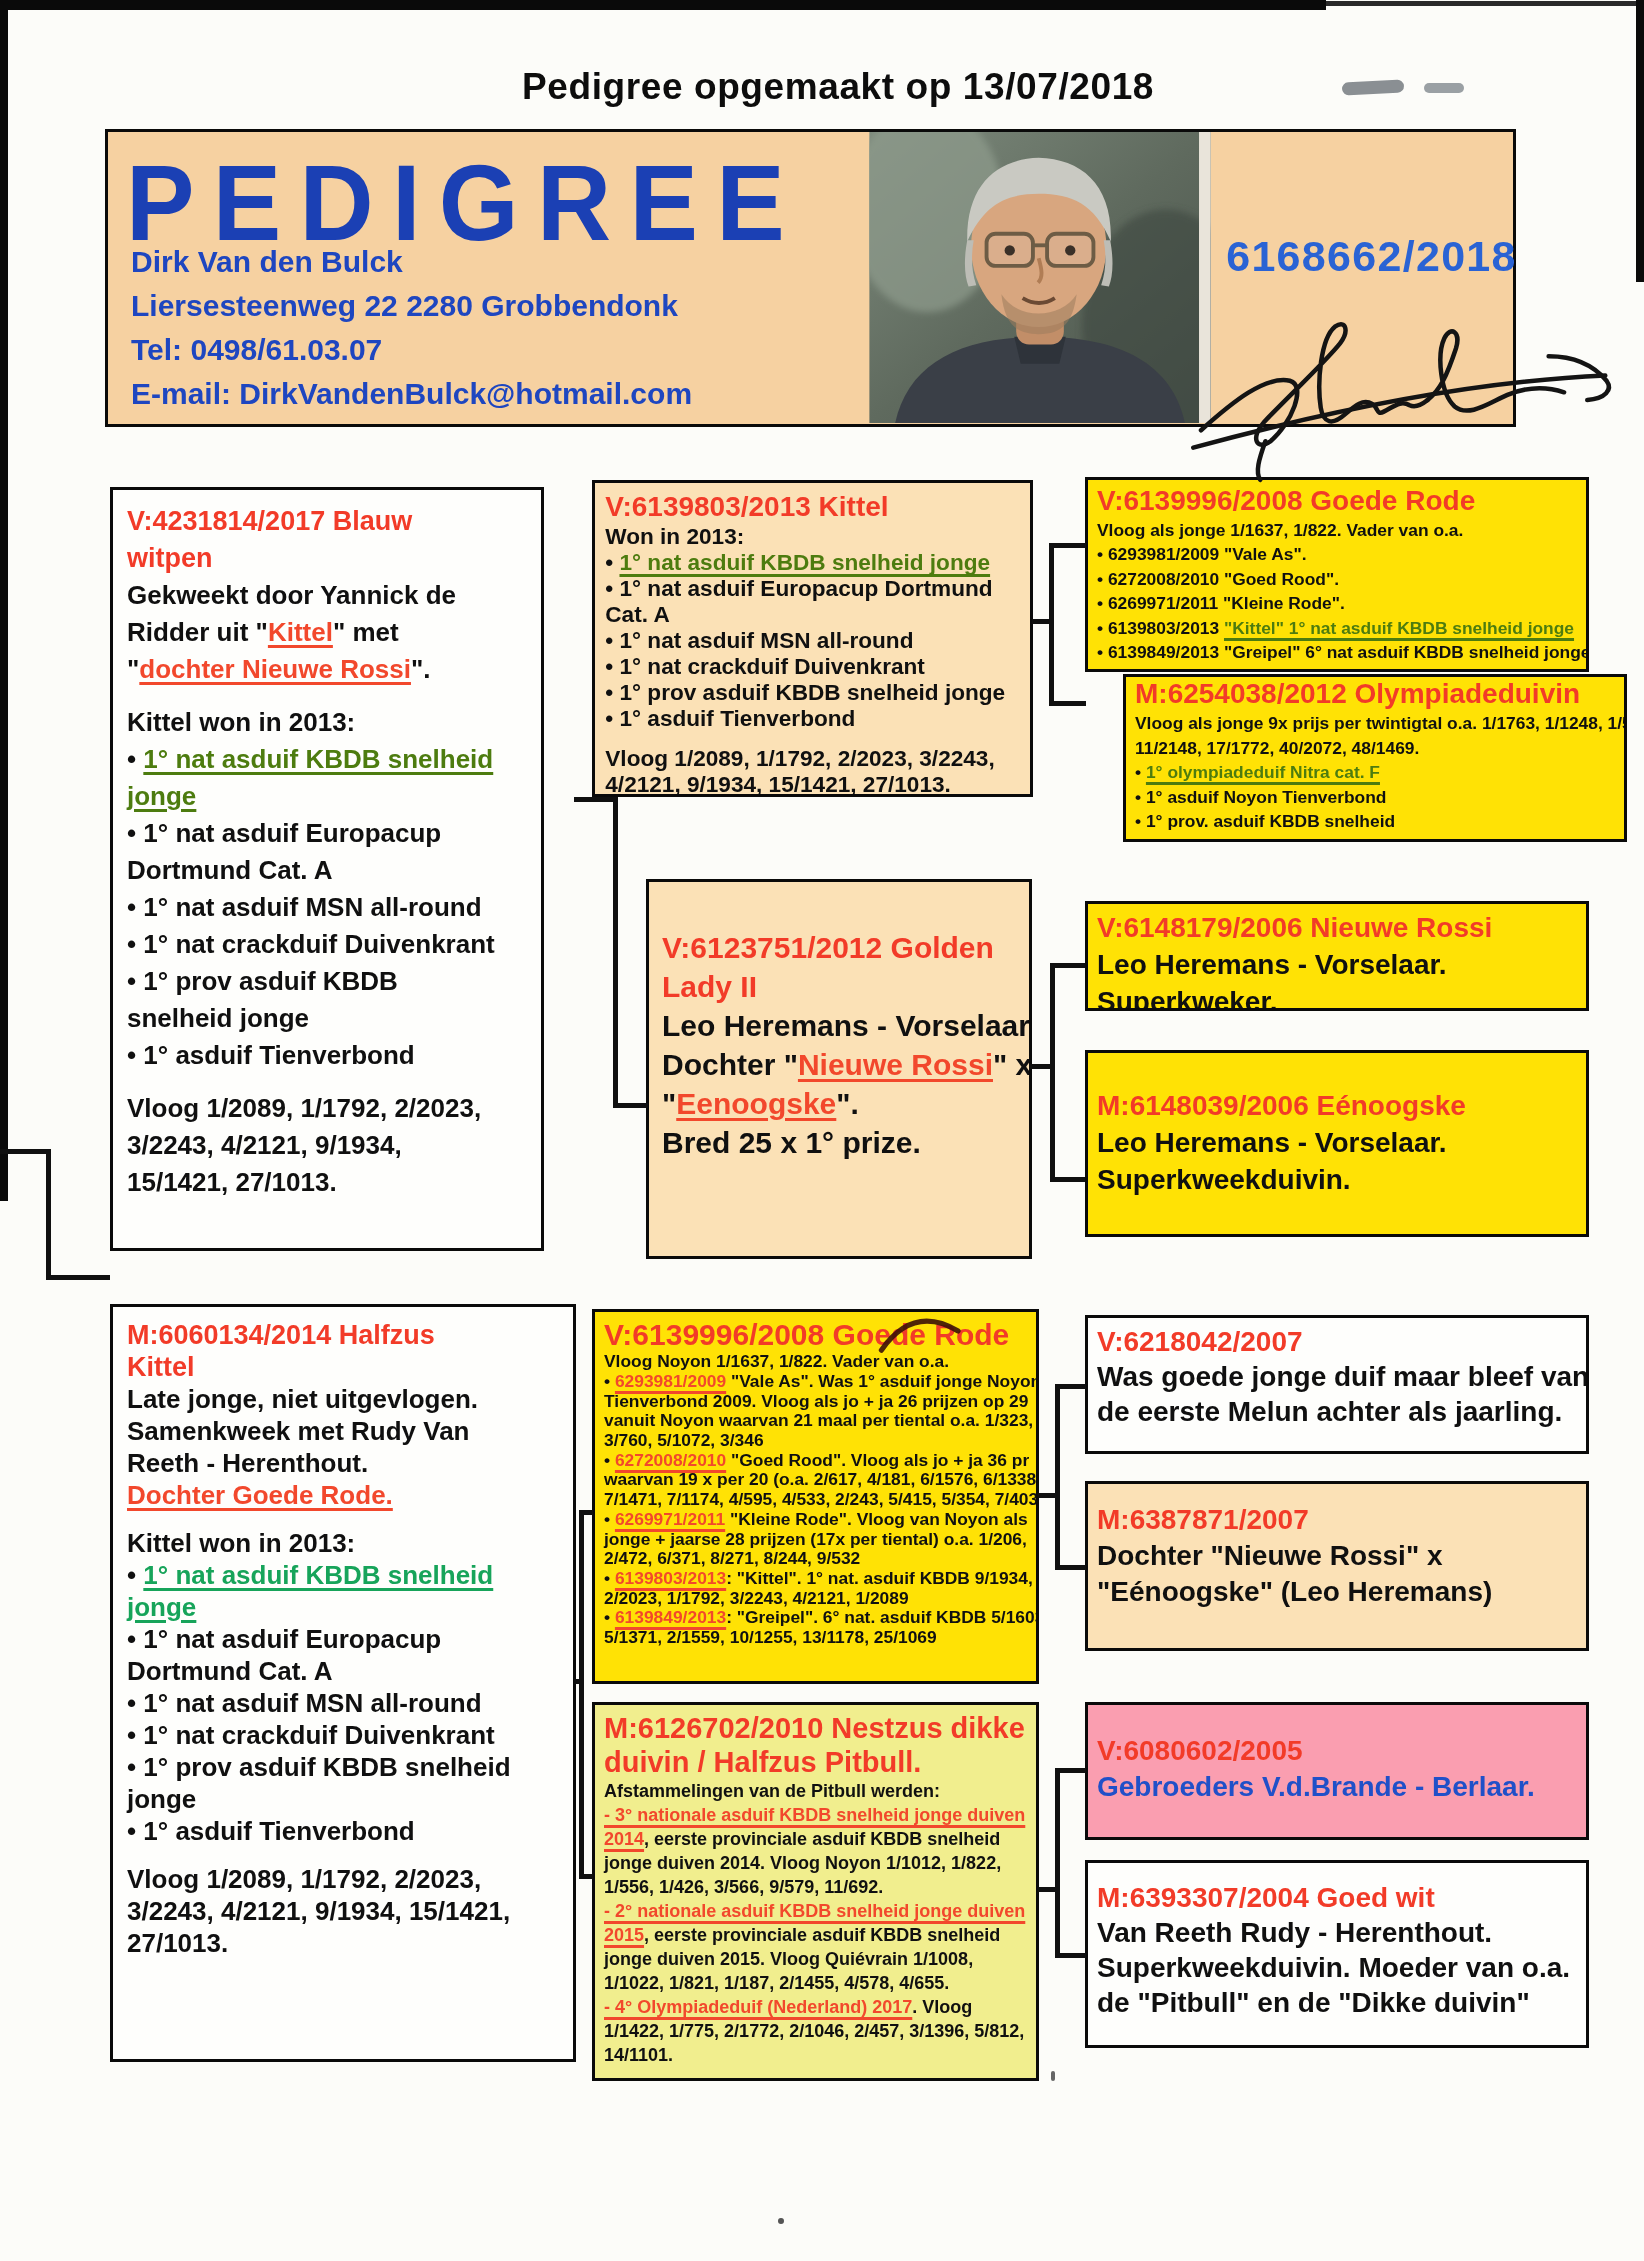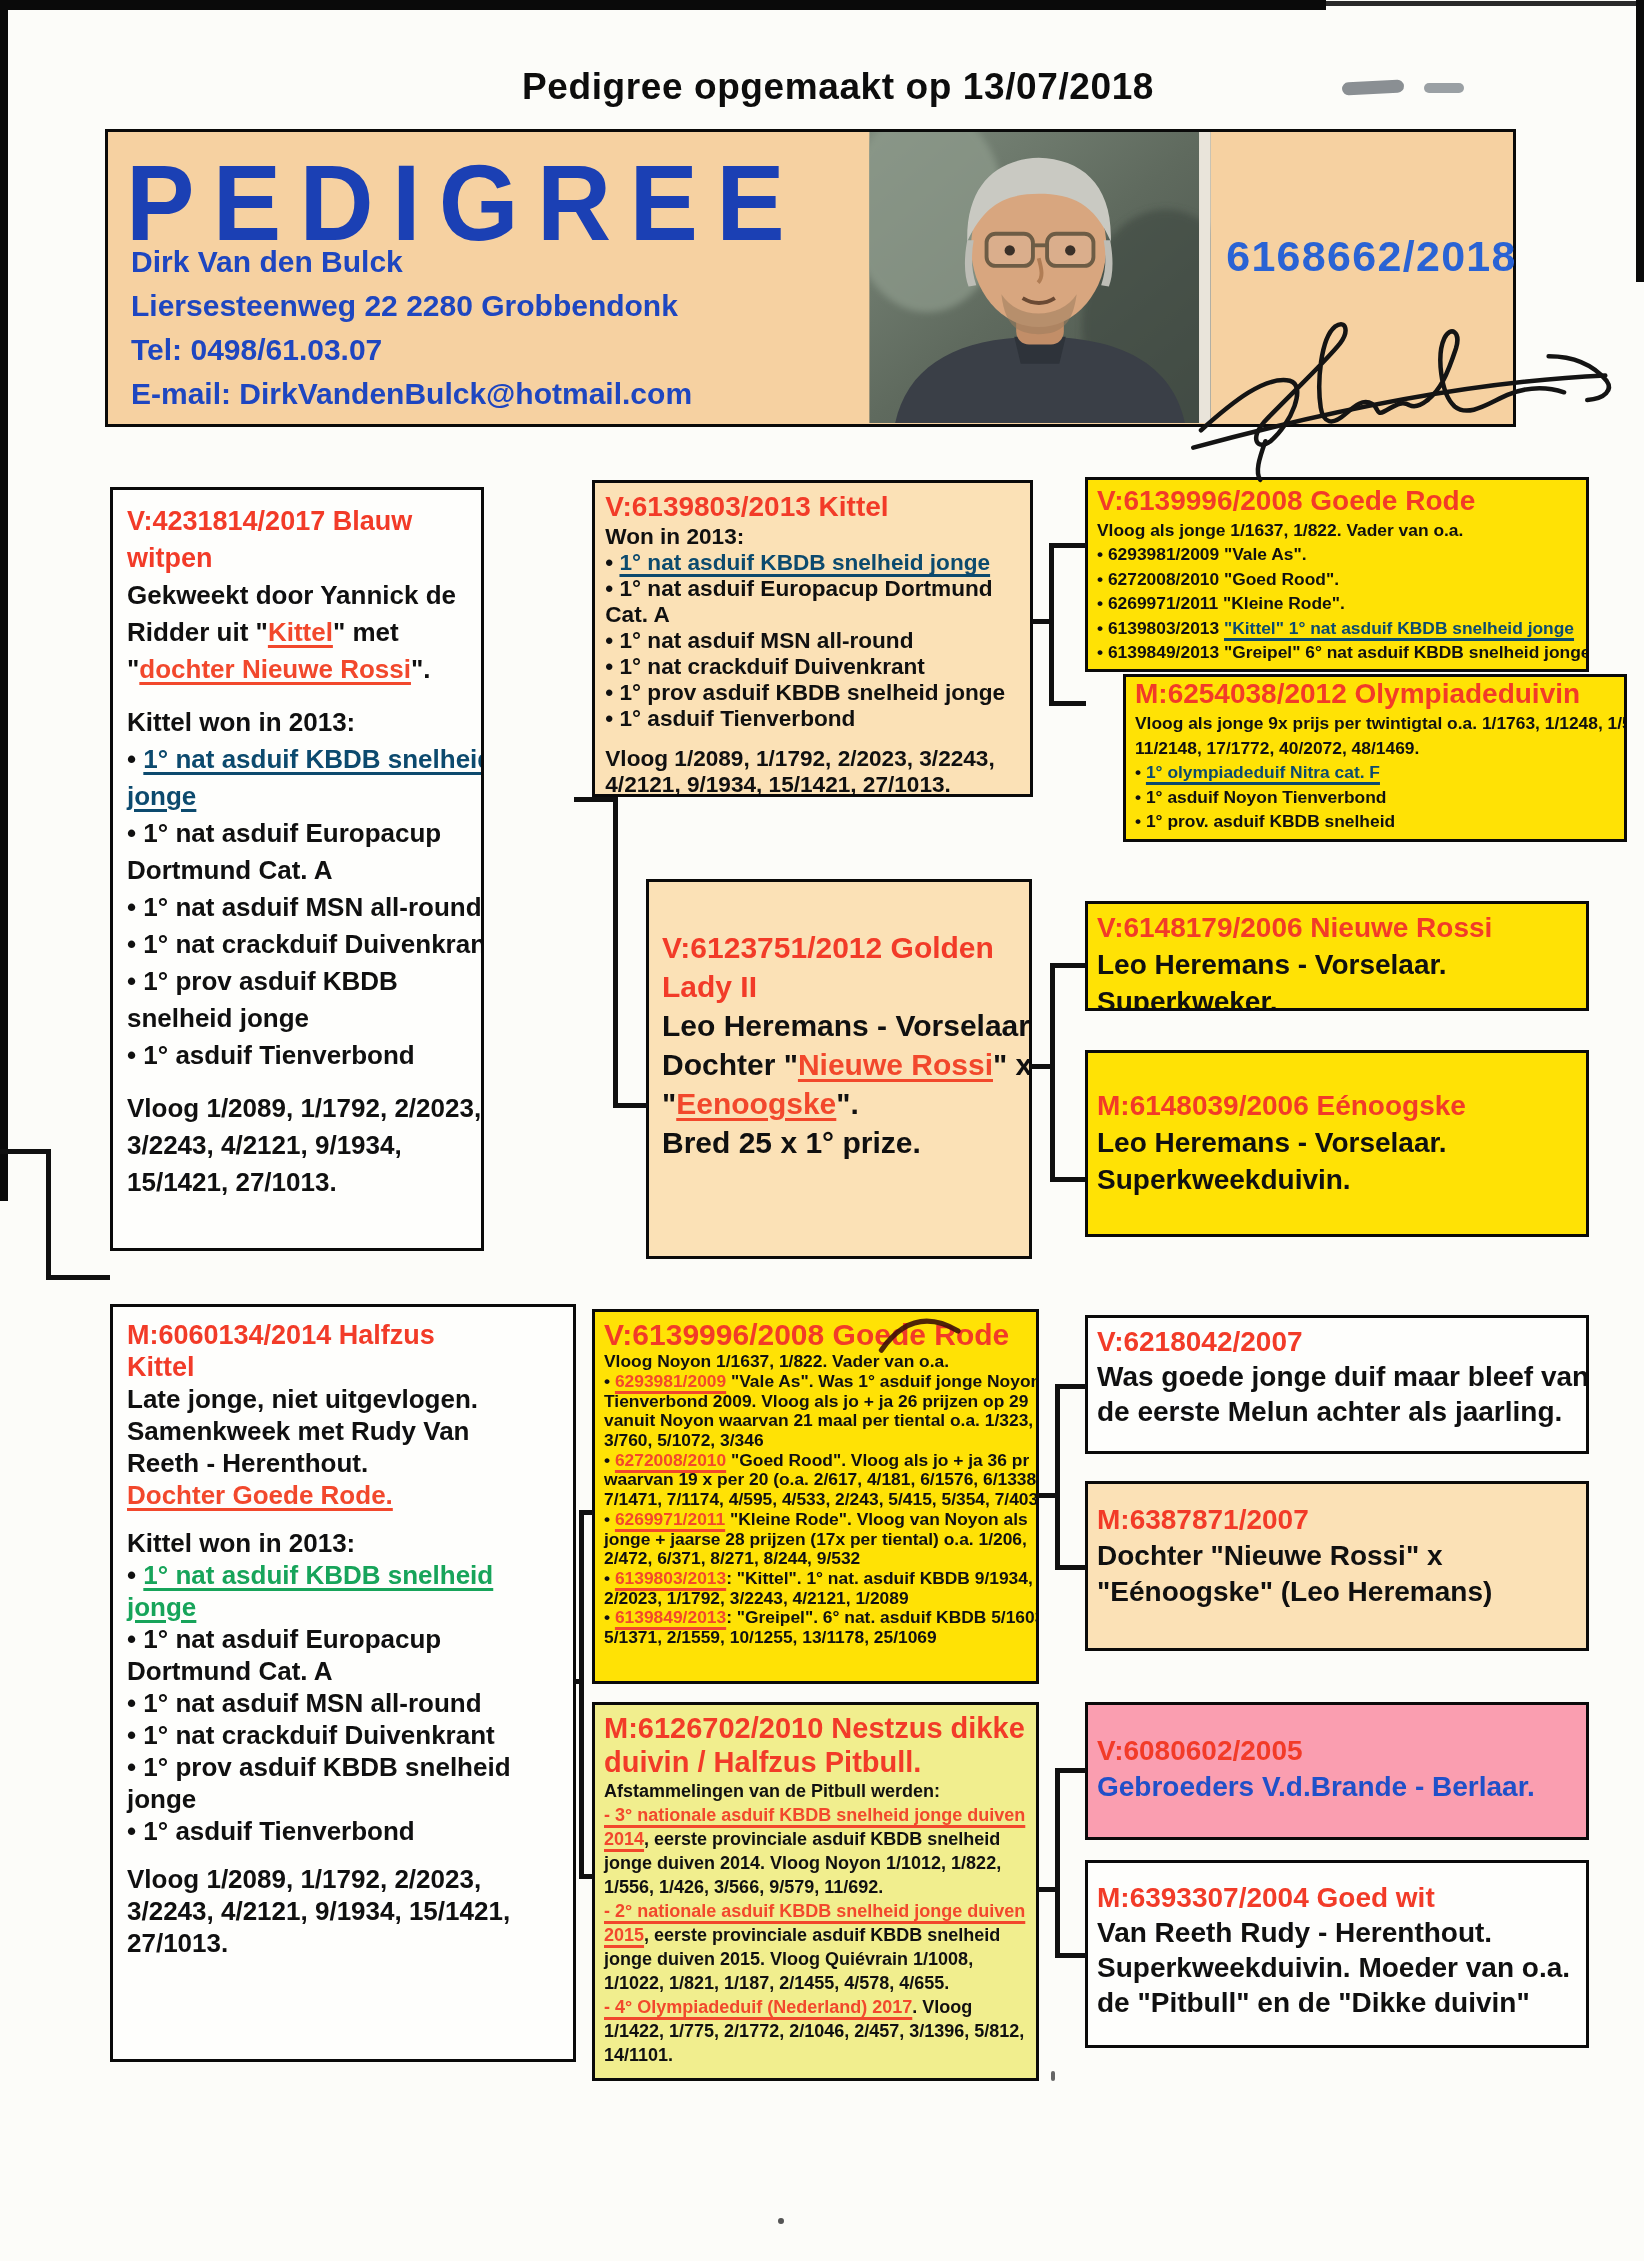--- a/index.html
+++ b/index.html
@@ -23,24 +23,24 @@
   .sig{position:absolute;left:1188px;top:279px;width:438px;height:206px;z-index:6;}
   
   .pbox{position:absolute;border:3.9px solid #0a0a0a;box-sizing:border-box;overflow:hidden;}
   .c-white{background:#fefefc;} .c-peach{background:#fbe1b6;} .c-yellow{background:#ffe205;}
   .c-pale{background:#f1ee8e;} .c-pink{background:#fa9eb0;} 
   .bx-title{color:#f23b28;}
   .bx-gap{height:.62em;}
   .bx-line{white-space:nowrap;}
   .t-k{color:#101010;} .t-bl{color:#2050c8;}
   .t-ru{color:#f2482c;text-decoration:underline;text-decoration-thickness:2.6px;text-underline-offset:3.9px;}
-  .t-bu{color:#0c4a6e;text-decoration:underline;text-decoration-thickness:2.6px;text-underline-offset:3.9px;}
+  .t-bu{color:#4d7c0f;text-decoration:underline;text-decoration-thickness:2.6px;text-underline-offset:3.9px;}
   .t-gu{color:#17a45a;text-decoration:underline;text-decoration-thickness:2.6px;text-underline-offset:3.9px;}
   
-  #box-l1{left:110px;top:487px;width:374px;height:764px;padding:13px 14px;font-size:26px;line-height:37px;}
+  #box-l1{left:110px;top:487px;width:434px;height:764px;padding:13px 14px;font-size:26px;line-height:37px;}
   #box-l1 .bx-title{font-size:27px;}
   #box-l2{left:110px;top:1304px;width:466px;height:758px;padding:11.6px 14px;font-size:26px;line-height:32px;}
   #box-l2 .bx-title{font-size:27px;}
   #box-m1{left:592px;top:480px;width:441px;height:317px;padding:6.4px 10.3px;font-size:22.6px;line-height:26px;}
   #box-m1 .bx-title{font-size:28px;line-height:35px;}
   #box-m2{left:646px;top:879px;width:386px;height:380px;padding:46px 13px 0 13px;font-size:30px;line-height:39px;}
   #box-m2 .bx-title{font-size:30px;}
   #box-m3{left:592px;top:1309px;width:447px;height:375px;padding:5.2px 9px;font-size:17.4px;line-height:19.7px;}
   #box-m3 .bx-title{font-size:30px;line-height:35px;}
   #box-m4{left:592px;top:1702px;width:447px;height:379px;padding:6.4px 9px;font-size:18px;line-height:24px;}

